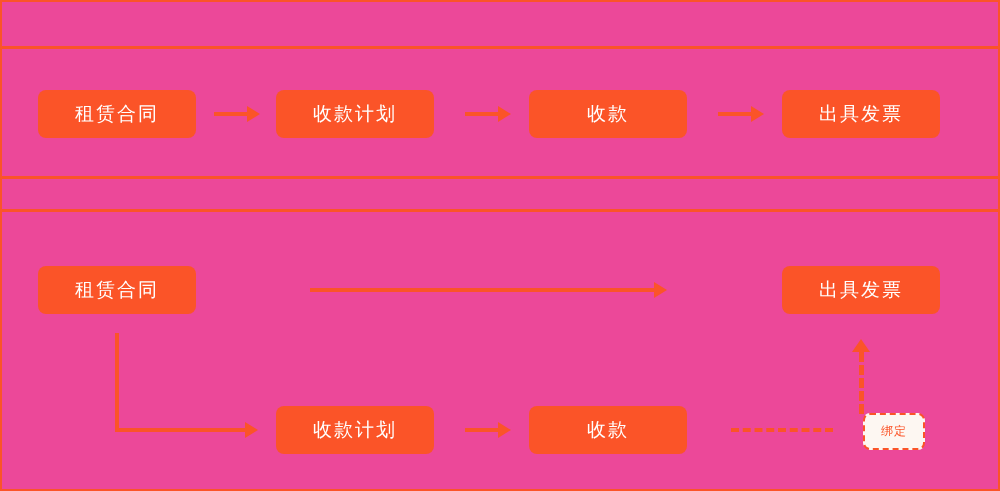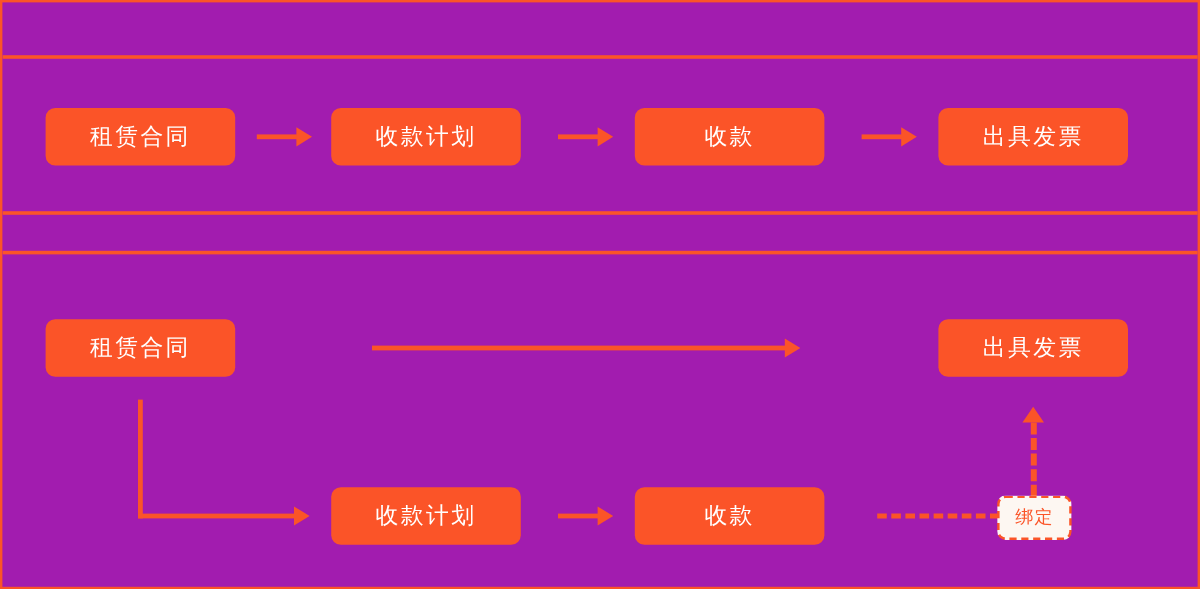--- a/index.html
+++ b/index.html
@@ -7,21 +7,21 @@
     padding: 0;
     background: #000000;
   }
   body {
     font-family: "Liberation Sans", "DejaVu Sans", sans-serif;
   }
   #canvas {
     position: relative;
     width: 1000px;
     height: 491px;
-    background: #a21caf;
+    background: #ec4899;
     overflow: hidden;
     box-sizing: border-box;
     border: 2px solid #FB5428;
   }
 
   
   .divider {
     position: absolute;
     left: 0;
     width: 1000px;
@@ -109,27 +109,28 @@
     border-bottom: 13px solid #FB5428;
   }
 
   
   .badge {
     position: absolute;
     background: #FDF7F2;
     border: 2px dashed #FB5428;
     border-radius: 7px;
     color: #FB5428;
-    font-size: 15px;
+    font-size: 12px;
     letter-spacing: 1px;
     display: flex;
     align-items: center;
     justify-content: center;
     box-sizing: border-box;
     white-space: nowrap;
+    margin-left: 32px;
   }
 </style>
 </head>
 <body>
 
 <div id="canvas">
 
   <div class="divider d1"></div>
   <div class="divider d2"></div>
   <div class="divider d3"></div>

